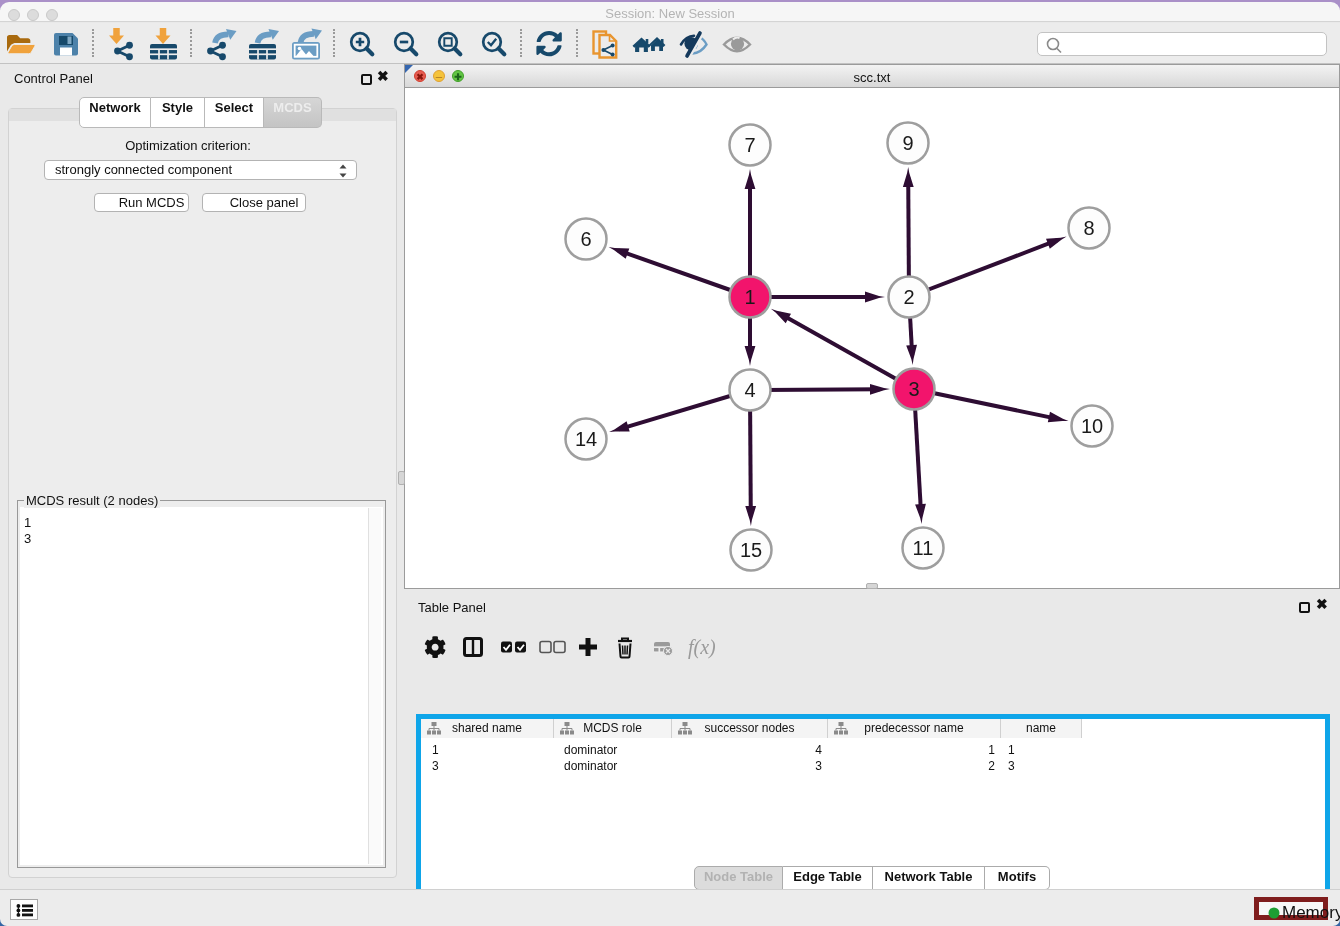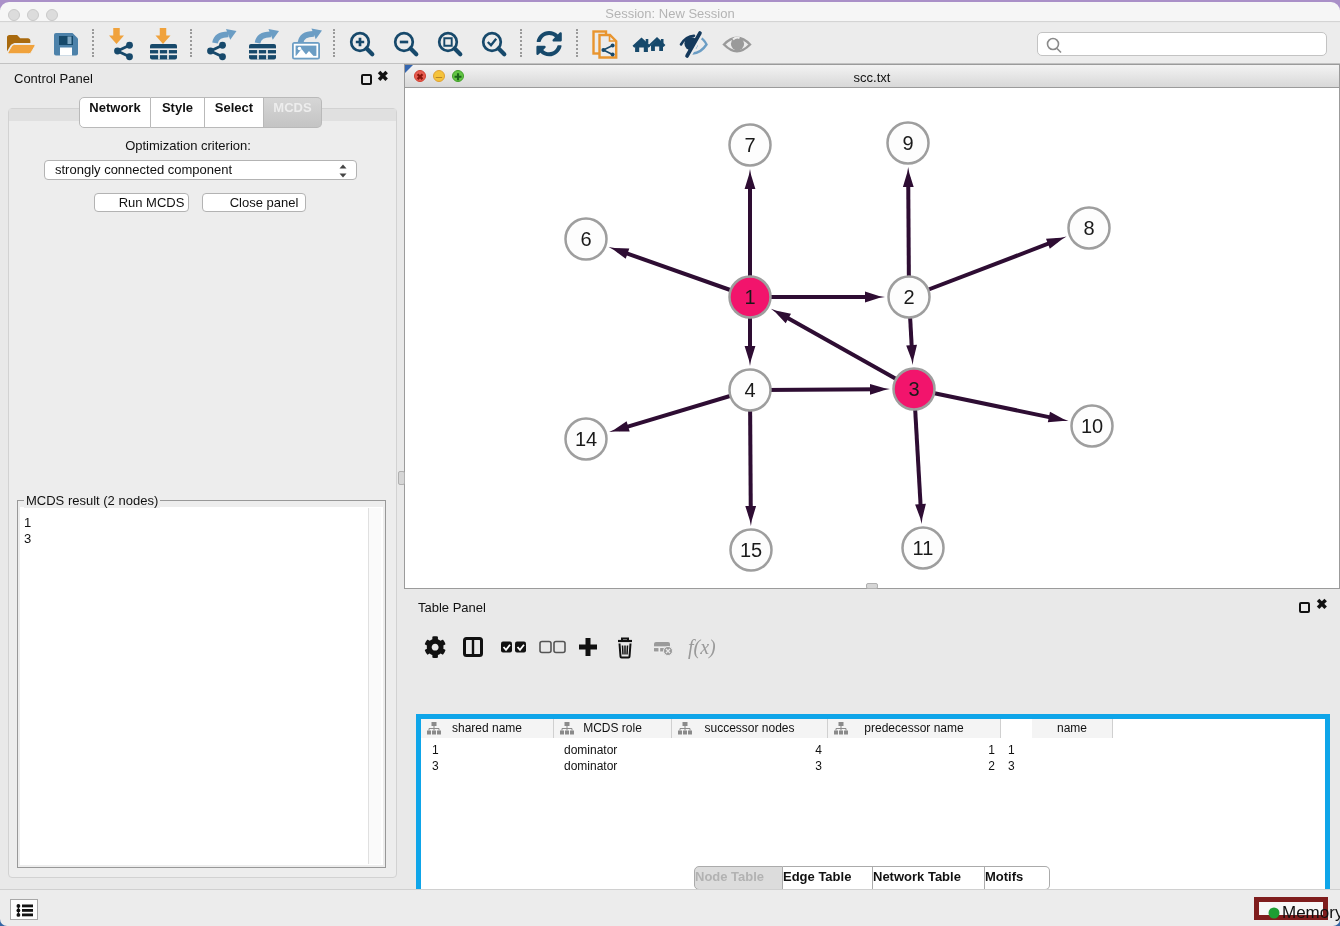--- a/index.html
+++ b/index.html
@@ -34,21 +34,21 @@
 #graph { left:405px; top:88px; }
 #vsplit { left:398px; top:471px; width:7px; height:14px; background:#d6d6d6; border:1px solid #b0b0b0; border-radius:2px; }
 #hsplit { left:866px; top:583px; width:12px; height:6px; background:#d6d6d6; border:1px solid #b0b0b0; border-radius:2px; }
 #tptitle { left:418px; top:600px; font-size:13px; color:#111; }
 #tpfloat { left:1299px; top:602px; width:11px; height:11px; border:2px solid #111; border-radius:2px; }
 #tpclose { left:1316px; top:596px; font-size:14px; color:#111; font-weight:bold; }
 #tptoolbar { left:416px; top:626px; width:914px; height:42px; }
 #tablebox { left:416px; top:674px; width:914px; height:181px; background:#fff; border:5px solid #0ea5e9;margin-top:40px; }
 .th { position:absolute; top:0; height:19px; background:#f4f4f4; border-right:1px solid #d0d0d0; font-size:12px; color:#111; text-align:center; line-height:19px; }
 .td { position:absolute; font-size:12px; color:#111; height:16px; line-height:16px; }
-.btab { position:absolute; top:866px; height:24px; background:#fff; border:1px solid #ababab; font-size:13px; font-weight:bold; color:#111; line-height:19px; }
+.btab { position:absolute; top:866px; height:24px; background:#fff; border:1px solid #ababab; font-size:13px; font-weight:bold; color:#111; text-align:center; line-height:19px; }
 #bluetri { left:405px; top:65px; width:0; height:0; border-top:8px solid #3566af; border-right:8px solid transparent; }
 #botbar { left:0; top:889px; width:1340px; height:37px; background:#ececec; border-top:1px solid #d0d0d0; border-radius:0 0 7px 7px; }
 #listbtn { left:10px; top:899px; width:28px; height:21px; background:#fdfdfd; border:1px solid #a8a8a8; }
 #membtn { left:1254px; top:897px; width:74px; height:23px; background:#f7f7f7; border:5px solid #7f1d1d; font-size:17px; color:#111; line-height:21px; padding-left:23px; }
 </style>
 </head>
 <body>
 <div class="abs" id="purpletop"></div>
 <div class="abs" id="bluebot"></div>
 <div class="abs" id="titlebar">
@@ -301,21 +301,21 @@
       <circle cx="252" cy="25" r="4.5" fill="#9a9a9a" stroke="#e9e9e9" stroke-width="1"></circle>
       <path d="M250,23 l4,4 M254,23 l-4,4" stroke="#e9e9e9" stroke-width="1.3"></path>
       <text x="272" y="28" font-family="Liberation Serif, serif" font-style="italic" font-size="20" fill="#9a9a9a">f(x)</text>
     </svg>
   </div>
 <div class="abs" id="tablebox">
   <div class="th" style="left:0; width:133px;">shared name</div>
   <div class="th" style="left:133px; width:118px;">MCDS role</div>
   <div class="th" style="left:251px; width:156px;">successor nodes</div>
   <div class="th" style="left:407px; width:173px;">predecessor name</div>
-  <div class="th" style="left:611px; width:81px;">name</div>
+  <div class="th" style="left:580px; width:81px;">name</div>
   <svg width="14" height="13" style="position:absolute;left:6px;top:3px;">
       <g fill="#8a8a8a">
         <rect x="4.5" y="0" width="5" height="4"></rect>
         <rect x="0" y="8.5" width="4" height="4"></rect>
         <rect x="5" y="8.5" width="4" height="4"></rect>
         <rect x="10" y="8.5" width="4" height="4"></rect>
       </g>
       <g stroke="#8a8a8a" stroke-width="1">
         <path d="M7,4 v2.5 M2,8.5 v-2 h10 v2 M7,6 v2.5" fill="none"></path>
       </g>

